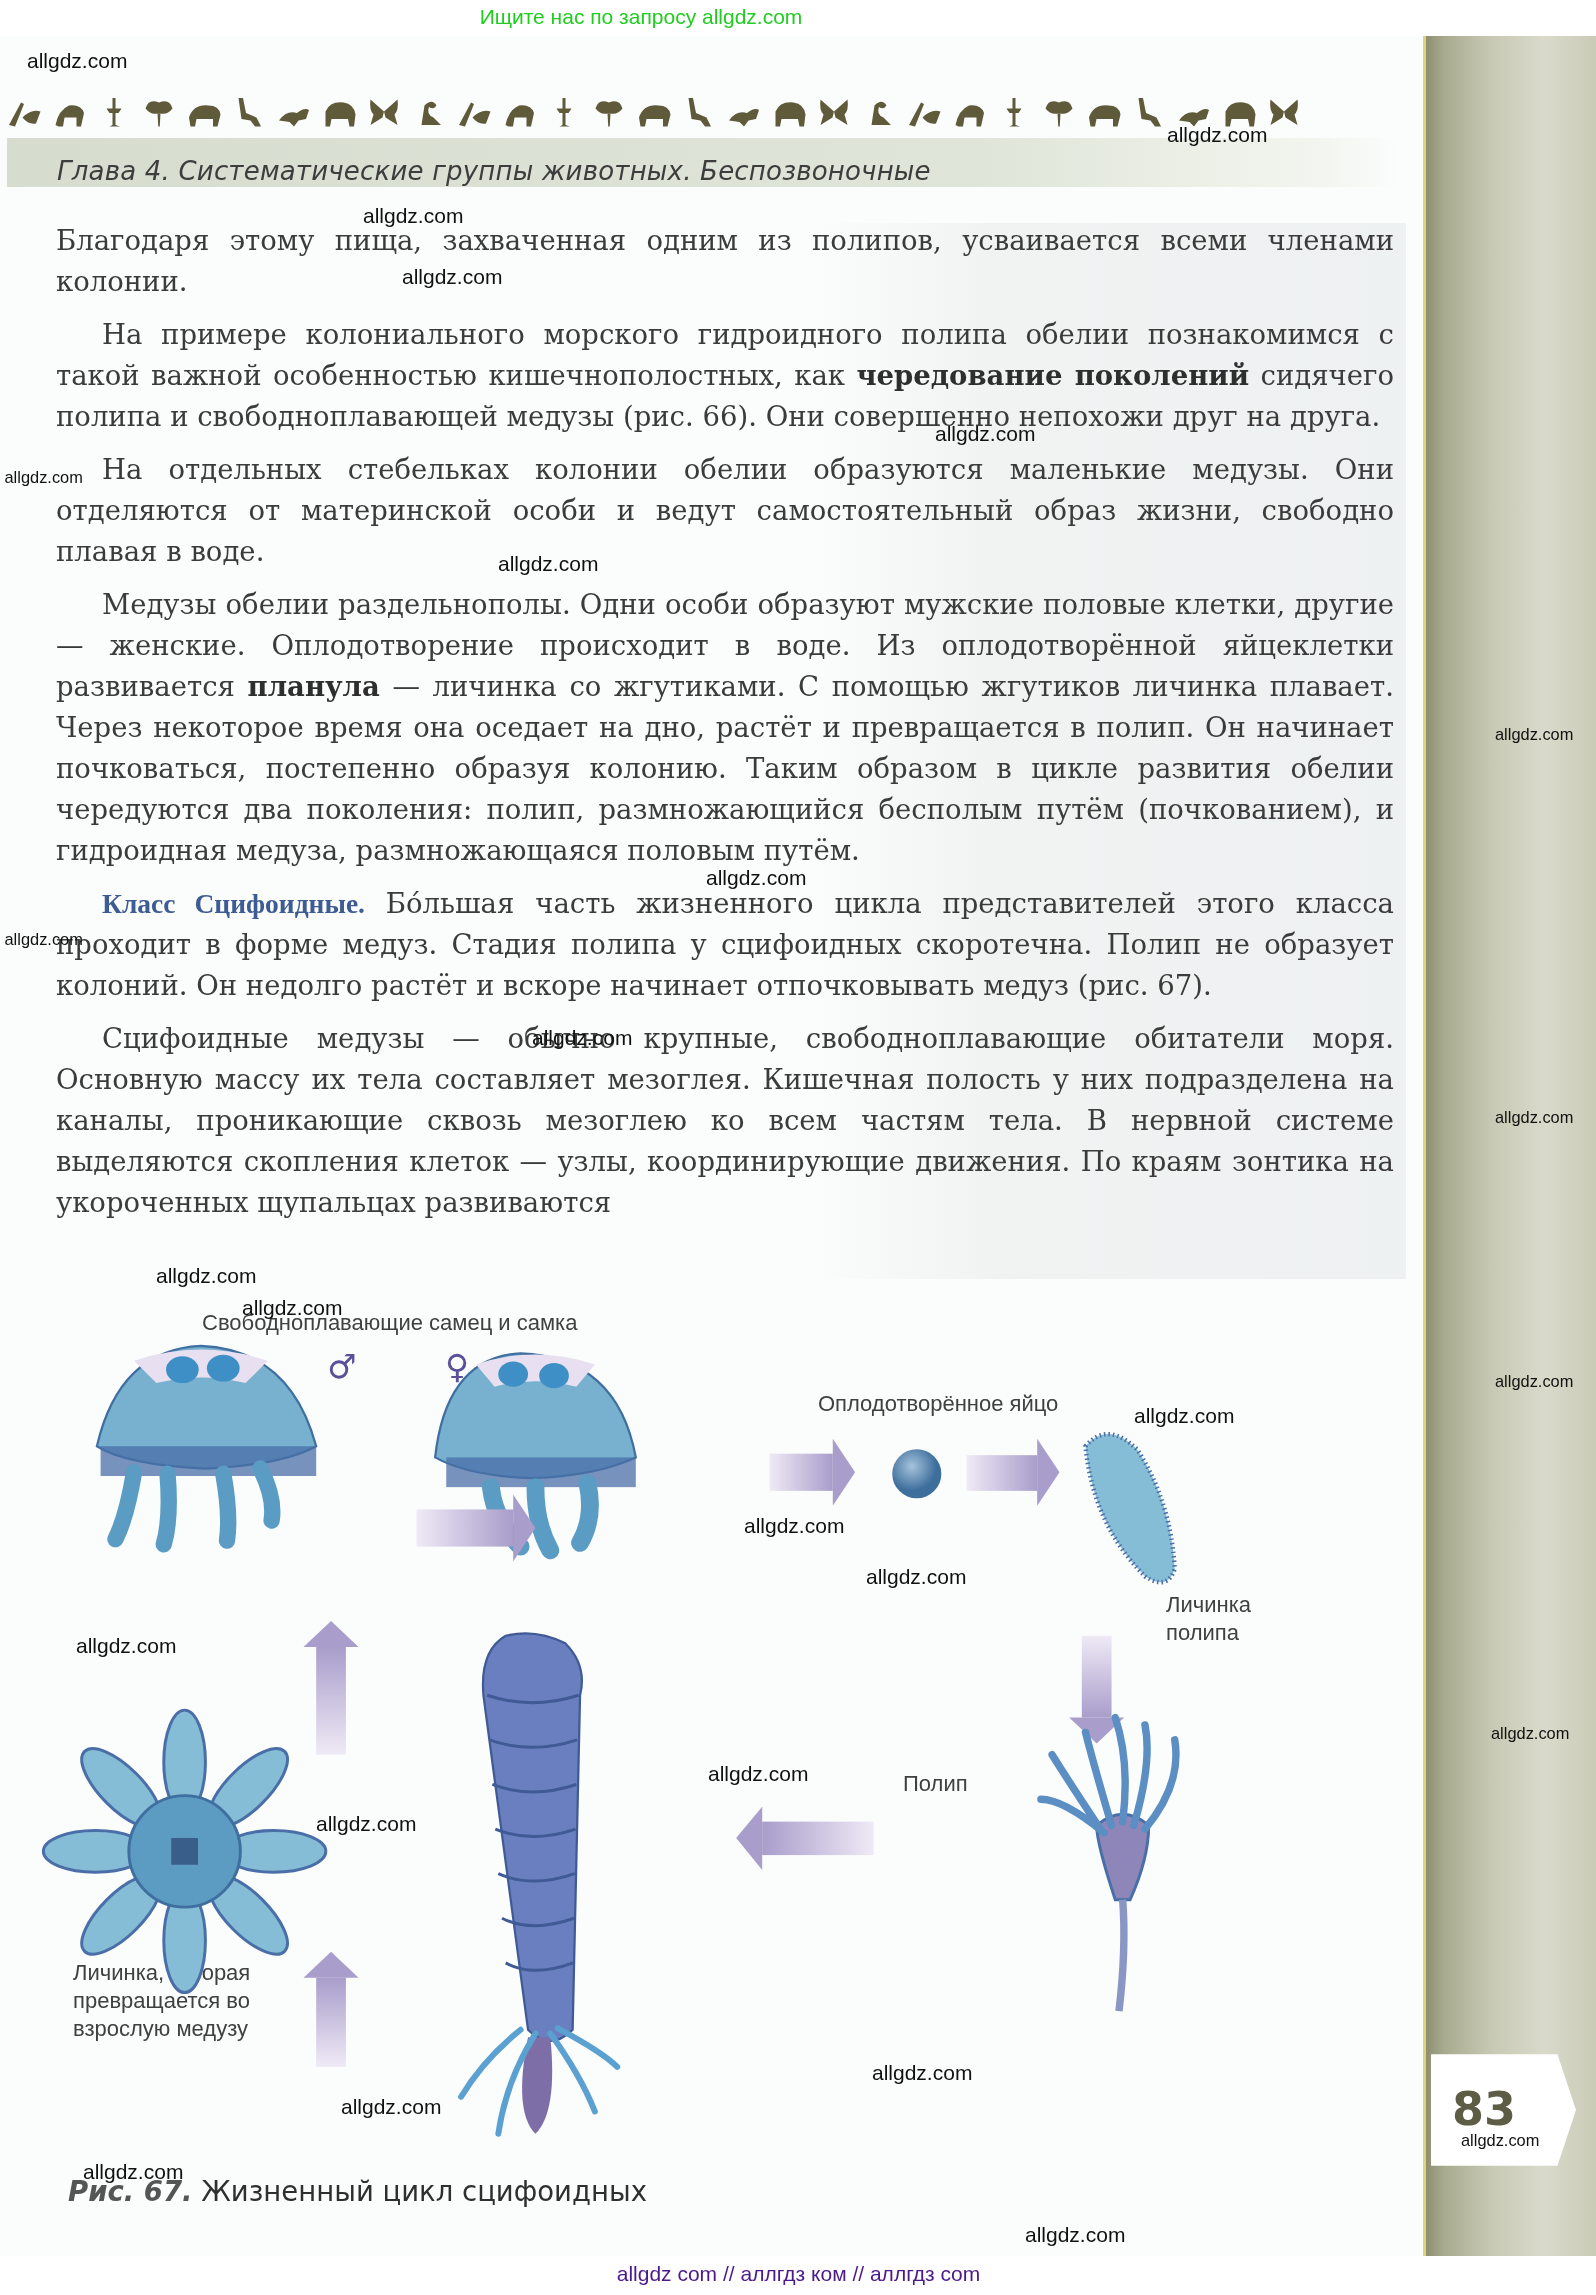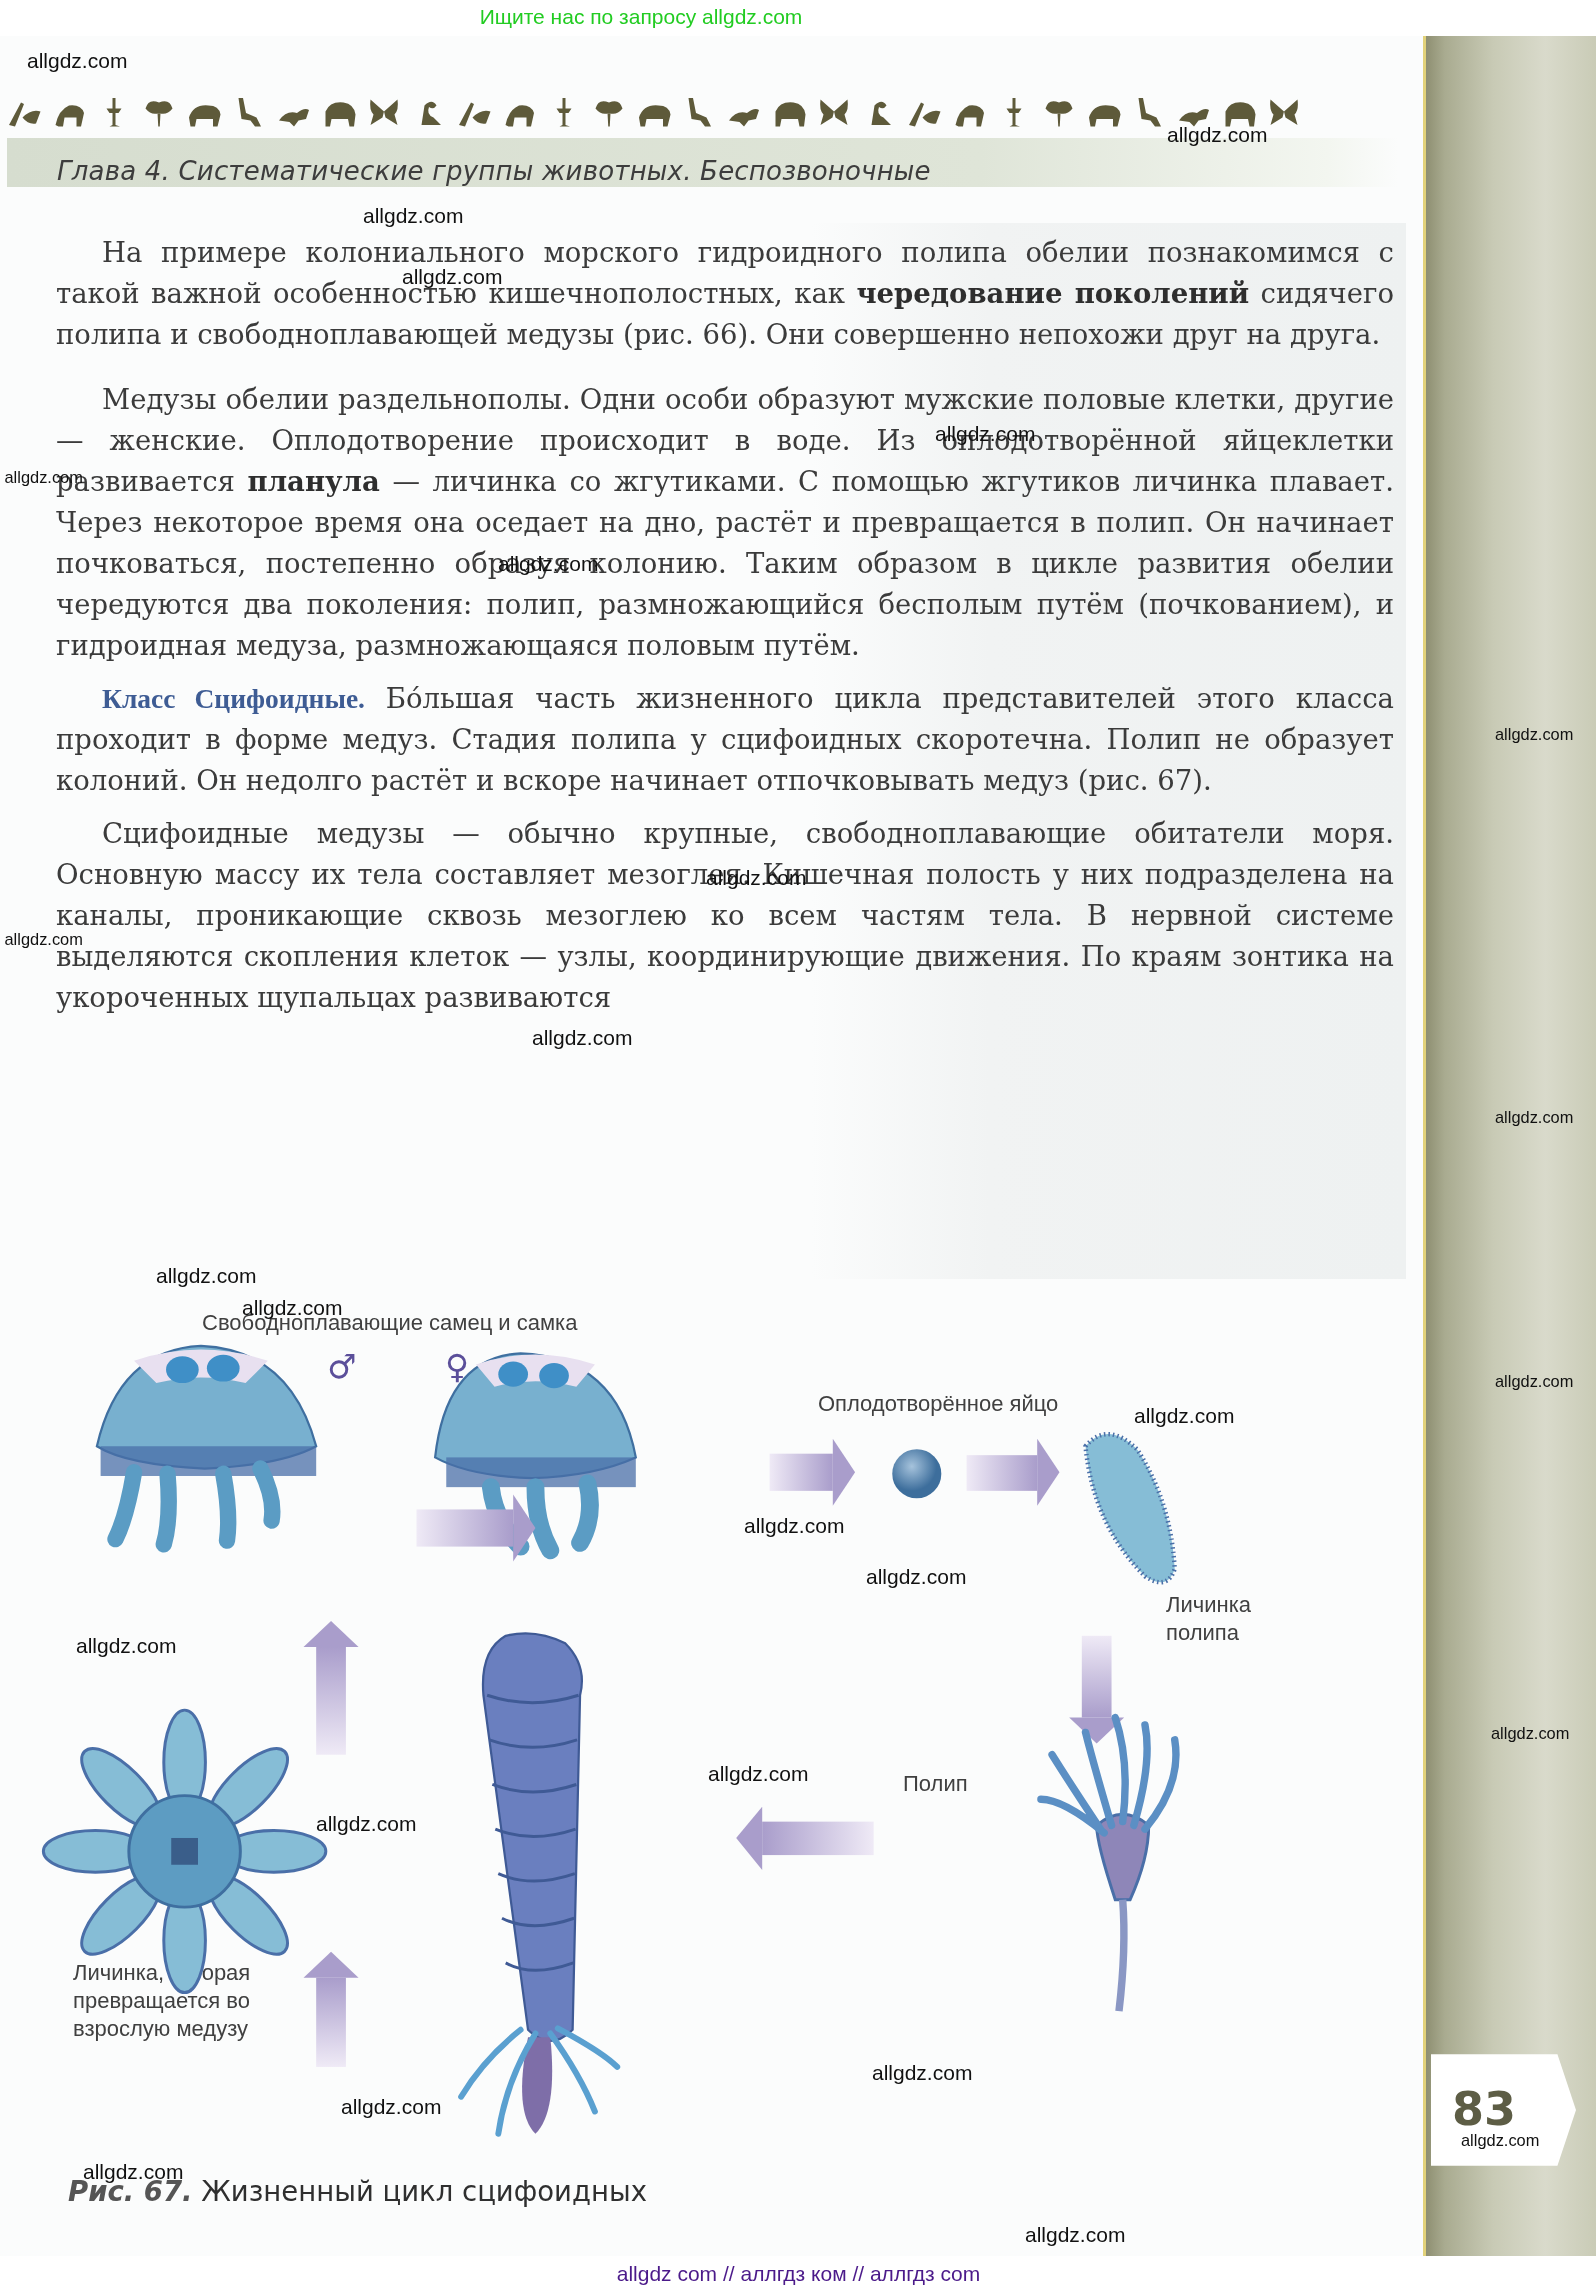--- a/index.html
+++ b/index.html
@@ -256,23 +256,25 @@
           <path d="M24 22 L6 6 Q4 20 10 26 L6 40 L22 30 Z M24 22 L42 6 Q44 20 38 26 L42 40 L26 30 Z"></path>
         </g>
       </svg>
     </div>
   </div>
 
 <div class="chapter-band"></div>
 <div class="chapter-title">Глава 4. Систематические группы животных. Беспозвоночные</div>
 
 <div class="body-text" id="bodytext">
+    <p><span>Благодаря этому пища, захваченная одним из полипов, усваивается всеми членами колонии.</span></p>
     <div class="gap"></div>
     <p class="indent"><span>На примере колониального морского гидроидного полипа обелии познакомимся с такой важной особенностью кишечнополостных, как </span><b>чередование поколений</b><span> сидячего полипа и свободноплавающей медузы (рис. 66). Они совершенно непохожи друг на друга.</span></p>
     <div class="gap"></div>
+    <p class="indent"><span>На отдельных стебельках колонии обелии образуются маленькие медузы. Они отделяются от материнской особи и ведут самостоятельный образ жизни, свободно плавая в воде.</span></p>
     <div class="gap"></div>
     <p class="indent"><span>Медузы обелии раздельнополы. Одни особи образуют мужские половые клетки, другие — женские. Оплодотворение происходит в воде. Из оплодотворённой яйцеклетки развивается </span><b>планула</b><span> — личинка со жгутиками. С помощью жгутиков личинка плавает. Через некоторое время она оседает на дно, растёт и превращается в полип. Он начинает почковаться, постепенно образуя колонию. Таким образом в цикле развития обелии чередуются два поколения: полип, размножающийся бесполым путём (почкованием), и гидроидная медуза, размножающаяся половым путём.</span></p>
     <div class="gap"></div>
     <p class="indent"><span class="class-heading">Класс Сцифоидные.</span><span> Бо́льшая часть жизненного цикла представителей этого класса проходит в форме медуз. Стадия полипа у сцифоидных скоротечна. Полип не образует колоний. Он недолго растёт и вскоре начинает отпочковывать медуз (рис. 67).</span></p>
     <div class="gap"></div>
     <p class="indent"><span>Сцифоидные медузы — обычно крупные, свободноплавающие обитатели моря. Основную массу их тела составляет мезоглея. Кишечная полость у них подразделена на каналы, проникающие сквозь мезоглею ко всем частям тела. В нервной системе выделяются скопления клеток — узлы, координирующие движения. По краям зонтика на укороченных щупальцах развиваются</span></p>
   </div>
 
 <div class="figure">
   <div class="fig-label" style="left:202px;top:30px;">Свободноплавающие самец и самка</div>

